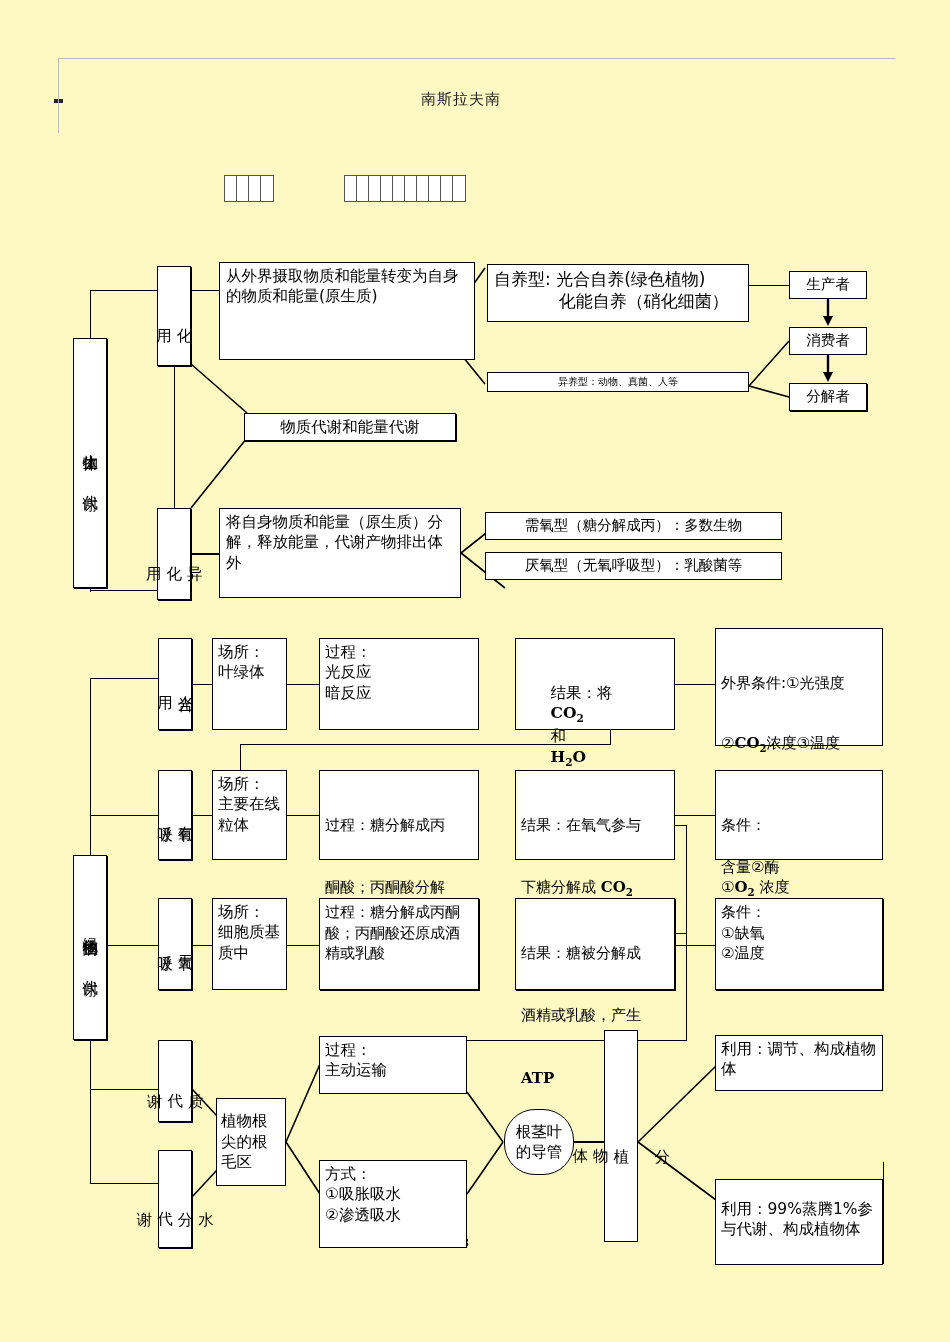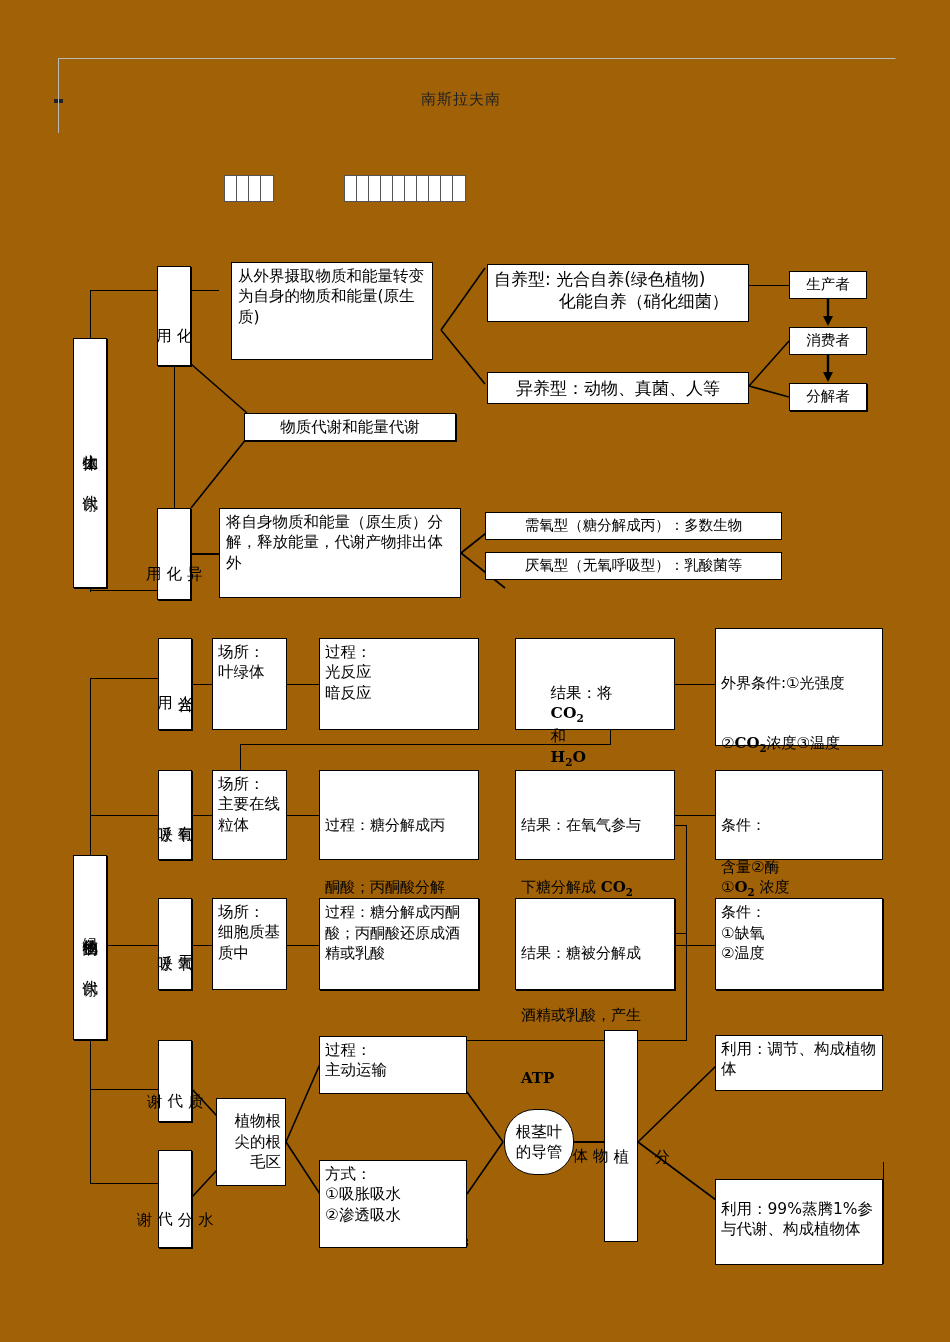--- a/index.html
+++ b/index.html
@@ -5,21 +5,21 @@
 <style>
   html,body{margin:0;padding:0;background:#fff;}
   body{
     font-family:"DejaVu Sans","Liberation Serif",serif;
     color:#000;
   }
   #page{
     position:relative;
     width:950px;
     height:1342px;
-    background:#a16207;
+    background:#fef9c3;
     overflow:hidden;
   }
 
   
   .hdr-frame{
     position:absolute;
     border-top:1px solid #b9b9b9;
     border-left:1px solid #b9b9b9;
   }
   .hdr-tick{position:absolute;background:#222;}
@@ -130,42 +130,42 @@
 用</div>
 
   <div class="bx vert thick" style="left:157px;top:508px;width:34px;height:92px;">异
 化
 用</div>
 
   <div class="ln lnv" style="left:174px;top:366px;height:142px;"></div>
 
   <div class="ln lnh" style="left:191px;top:290px;width:28px;"></div>
 
-  <div class="bx" style="left:219px;top:262px;width:202px;height:98px;padding:3px 6px;margin-left:12px;">从外界摄取物质和能量转变为自身的物质和能量(原生质)</div>
+  <div class="bx" style="left:219px;top:262px;width:256px;height:98px;padding:3px 6px;">从外界摄取物质和能量转变为自身的物质和能量(原生质)</div>
 
   <div class="bx thick ctr" style="left:244px;top:413px;width:212px;height:28px;">物质代谢和能量代谢</div>
 
   <svg class="diag" style="left:185px;top:360px;width:80px;height:110px;">
     <line x1="6" y1="4" x2="62" y2="53"></line>
     <line x1="62" y1="78" x2="6" y2="148"></line>
   </svg>
 
   <div class="ln lnh2" style="left:191px;top:553px;width:28px;"></div>
 
   <div class="bx" style="left:219px;top:508px;width:242px;height:90px;padding:3px 6px;">将自身物质和能量（原生质）分解，释放能量，代谢产物排出体外</div>
 
   <svg class="diag" style="left:441px;top:262px;width:50px;height:130px;">
     <line x1="0" y1="68" x2="44" y2="6"></line>
     <line x1="0" y1="68" x2="44" y2="122"></line>
   </svg>
 
   <div class="bx" style="left:487px;top:264px;width:262px;height:58px;padding:3px 6px;font-size:17px;">自养型: 光合自养(绿色植物)
             化能自养（硝化细菌）</div>
 
-  <div class="bx ctr" style="left:487px;top:372px;width:262px;height:32px;font-size:17px;">异养型：动物、真菌、人等</div>
+  <div class="bx ctr" style="left:487px;top:372px;width:262px;height:20px;font-size:10px;">异养型：动物、真菌、人等</div>
 
   <svg class="diag" style="left:461px;top:508px;width:50px;height:92px;">
     <line x1="0" y1="45" x2="44" y2="10"></line>
     <line x1="0" y1="45" x2="44" y2="80"></line>
   </svg>
 
   <div class="bx ctr" style="left:485px;top:512px;width:297px;height:28px;font-size:14.5px;">需氧型（糖分解成丙）：多数生物</div>
   <div class="bx ctr" style="left:485px;top:552px;width:297px;height:28px;font-size:14.5px;">厌氧型（无氧呼吸型）：乳酸菌等</div>
 
   <div class="bx ctr" style="left:789px;top:271px;width:78px;height:28px;font-size:14.5px;">生产者</div>
@@ -291,21 +291,21 @@
   <div class="bx vert thick" style="left:158px;top:1150px;width:34px;height:98px;">水
 分
 代
 谢</div>
 
   <svg class="diag" style="left:190px;top:1085px;width:56px;height:115px;">
     <line x1="2" y1="4" x2="52" y2="58"></line>
     <line x1="2" y1="112" x2="52" y2="58"></line>
   </svg>
 
-  <div class="bx ctr" style="left:216px;top:1098px;width:70px;height:88px;padding:3px 4px;text-align:right;">植物根尖的根毛区</div>
+  <div class="bx ctr" style="left:216px;top:1098px;width:70px;height:88px;padding:3px 4px;text-align:left;">植物根尖的根毛区</div>
 
   <svg class="diag" style="left:284px;top:1060px;width:40px;height:140px;">
     <line x1="36" y1="4" x2="2" y2="82"></line>
     <line x1="2" y1="82" x2="36" y2="134"></line>
   </svg>
 
   <div class="bx" style="left:319px;top:1036px;width:148px;height:58px;padding:3px 5px;">过程：
 主动运输</div>
   <div class="bx" style="left:319px;top:1160px;width:148px;height:88px;padding:3px 5px;">方式：
 ①吸胀吸水

